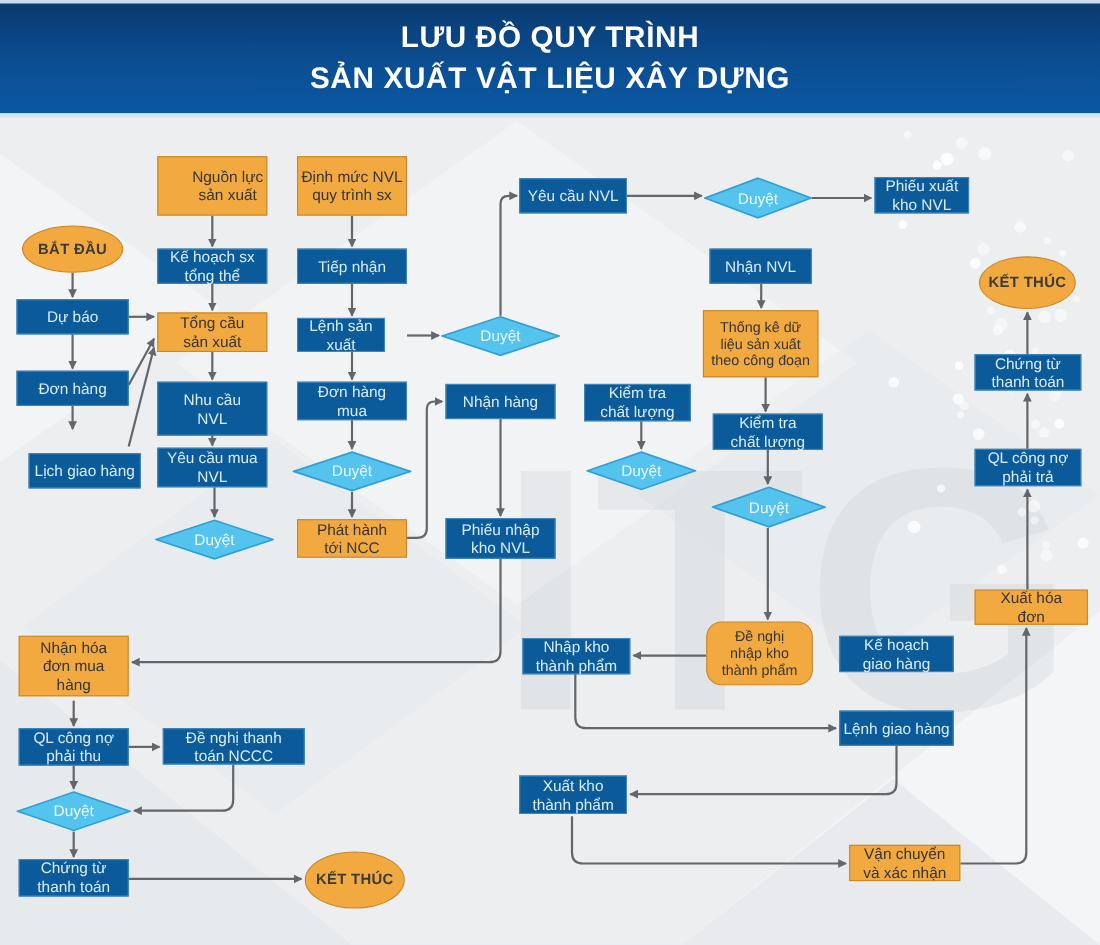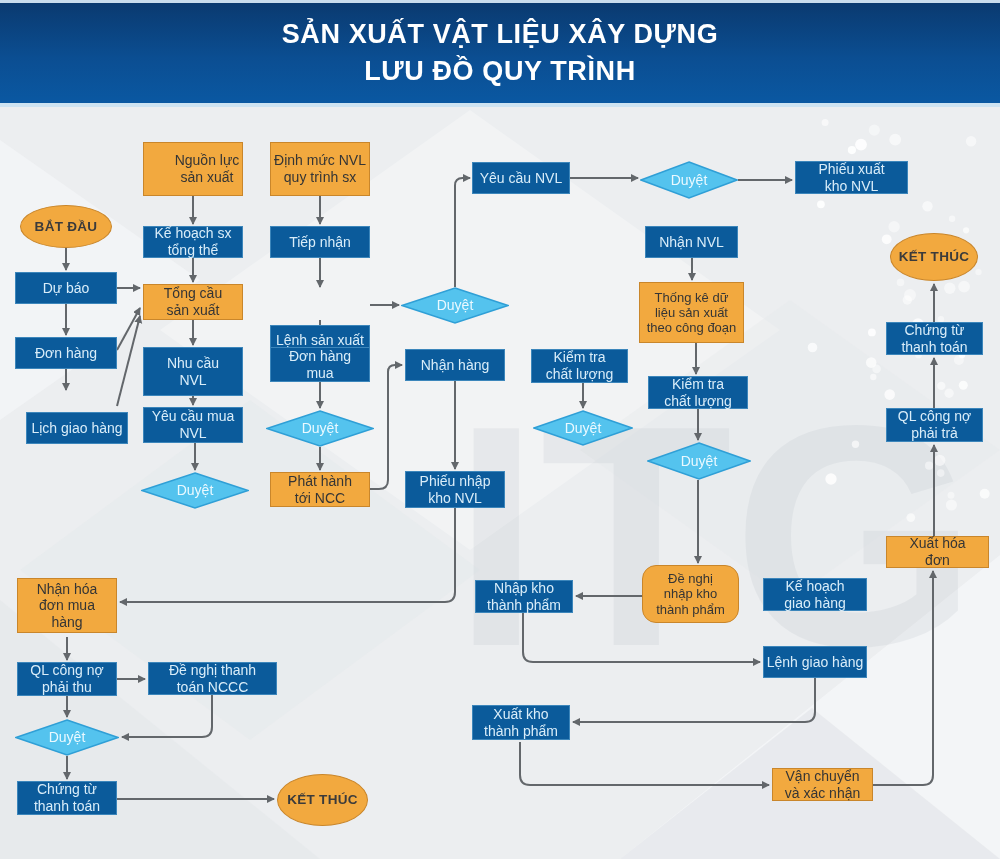--- a/index.html
+++ b/index.html
@@ -94,22 +94,22 @@
       <circle cx="971.1" cy="141.3" r="5.2" fill="#ffffff" opacity="0.54"></circle>
       <circle cx="953.7" cy="241.8" r="4.2" fill="#ffffff" opacity="0.70"></circle>
       <circle cx="889.7" cy="394.6" r="5.3" fill="#ffffff" opacity="0.75"></circle>
       <circle cx="886.7" cy="239.3" r="4.9" fill="#ffffff" opacity="0.81"></circle>
       <circle cx="978.5" cy="272.1" r="3.2" fill="#ffffff" opacity="0.48"></circle>
       <circle cx="974.1" cy="339.3" r="4.8" fill="#ffffff" opacity="0.85"></circle>
     </g>
 </svg>
 
 <div id="header">
+  <div class="title-line">LƯU ĐỒ QUY TRÌNH</div>
   <div class="title-line">SẢN XUẤT VẬT LIỆU XÂY DỰNG</div>
-  <div class="title-line">LƯU ĐỒ QUY TRÌNH</div>
 </div>
 
 <svg id="edges" width="1000" height="859" viewBox="0 0 1000 859">
   <defs>
     <marker id="arrow" markerWidth="9" markerHeight="9" refX="7" refY="4" orient="auto" markerUnits="userSpaceOnUse">
       <path d="M0,0 L8,4 L0,8 Z" fill="#63676b"></path>
     </marker>
   </defs>
   <g id="edge-group">
       <path d="M66,248 L66,270" fill="none" stroke="#63676b" stroke-width="2" marker-end="url(#arrow)"></path>
@@ -171,21 +171,21 @@
     <div class="node rect blue" style="left: 143px; top: 347px; width: 100px; height: 49px;"><span>Nhu cầu
 NVL</span></div>
     <div class="node rect blue" style="left: 143px; top: 407px; width: 100px; height: 36px;"><span>Yêu cầu mua
 NVL</span></div>
     <div class="node diamond cyan" style="left: 141px; top: 472px; width: 108px; height: 37px;"><svg width="108" height="37">
         <polygon points="54,1 107,18.5 54,36 1,18.5" fill="#54c3ee" stroke="#2f9fd6" stroke-width="1.5"></polygon>
       </svg><span class="lbl">Duyệt</span></div>
     <div class="node rect orange" style="left: 270px; top: 142px; width: 100px; height: 54px;"><span>Định mức NVL
 quy trình sx</span></div>
     <div class="node rect blue" style="left: 270px; top: 226px; width: 100px; height: 32px;"><span>Tiếp nhận</span></div>
-    <div class="node rect blue" style="left: 270px; top: 289px; width: 100px; height: 31px; margin-top: 36px;"><span>Lệnh sản xuất</span></div>
+    <div class="node rect blue" style="left: 270px; top: 289px; width: 80px; height: 31px;"><span>Lệnh sản xuất</span></div>
     <div class="node rect blue" style="left: 270px; top: 347px; width: 100px; height: 35px;"><span>Đơn hàng
 mua</span></div>
     <div class="node diamond cyan" style="left: 266px; top: 410px; width: 108px; height: 37px;"><svg width="108" height="37">
         <polygon points="54,1 107,18.5 54,36 1,18.5" fill="#54c3ee" stroke="#2f9fd6" stroke-width="1.5"></polygon>
       </svg><span class="lbl">Duyệt</span></div>
     <div class="node rect orange" style="left: 270px; top: 472px; width: 100px; height: 35px;"><span>Phát hành
 tới NCC</span></div>
     <div class="node diamond cyan" style="left: 401px; top: 287px; width: 108px; height: 37px;"><svg width="108" height="37">
         <polygon points="54,1 107,18.5 54,36 1,18.5" fill="#54c3ee" stroke="#2f9fd6" stroke-width="1.5"></polygon>
       </svg><span class="lbl">Duyệt</span></div>
@@ -194,21 +194,21 @@
 kho NVL</span></div>
     <div class="node rect blue" style="left: 531px; top: 349px; width: 97px; height: 34px;"><span>Kiểm tra
 chất lượng</span></div>
     <div class="node diamond cyan" style="left: 533px; top: 410px; width: 100px; height: 36px;"><svg width="100" height="36">
         <polygon points="50,1 99,18 50,35 1,18" fill="#54c3ee" stroke="#2f9fd6" stroke-width="1.5"></polygon>
       </svg><span class="lbl">Duyệt</span></div>
     <div class="node rect blue" style="left: 472px; top: 162px; width: 98px; height: 32px;"><span>Yêu cầu NVL</span></div>
     <div class="node diamond cyan" style="left: 640px; top: 161px; width: 98px; height: 38px;"><svg width="98" height="38">
         <polygon points="49,1 97,19 49,37 1,19" fill="#54c3ee" stroke="#2f9fd6" stroke-width="1.5"></polygon>
       </svg><span class="lbl">Duyệt</span></div>
-    <div class="node rect blue" style="left: 795px; top: 161px; width: 113px; height: 33px;"><span>Phiếu xuất
+    <div class="node rect blue" style="left: 795px; top: 161px; width: 86px; height: 33px;"><span>Phiếu xuất
 kho NVL</span></div>
     <div class="node rect blue" style="left: 645px; top: 226px; width: 93px; height: 32px;"><span>Nhận NVL</span></div>
     <div class="node rect orange small" style="left: 639px; top: 282px; width: 105px; height: 61px;"><span>Thống kê dữ
 liệu sản xuất
 theo công đoạn</span></div>
     <div class="node rect blue" style="left: 648px; top: 376px; width: 100px; height: 33px;"><span>Kiểm tra
 chất lượng</span></div>
     <div class="node diamond cyan" style="left: 647px; top: 442px; width: 104px; height: 38px;"><svg width="104" height="38">
         <polygon points="52,1 103,19 52,37 1,19" fill="#54c3ee" stroke="#2f9fd6" stroke-width="1.5"></polygon>
       </svg><span class="lbl">Duyệt</span></div>

